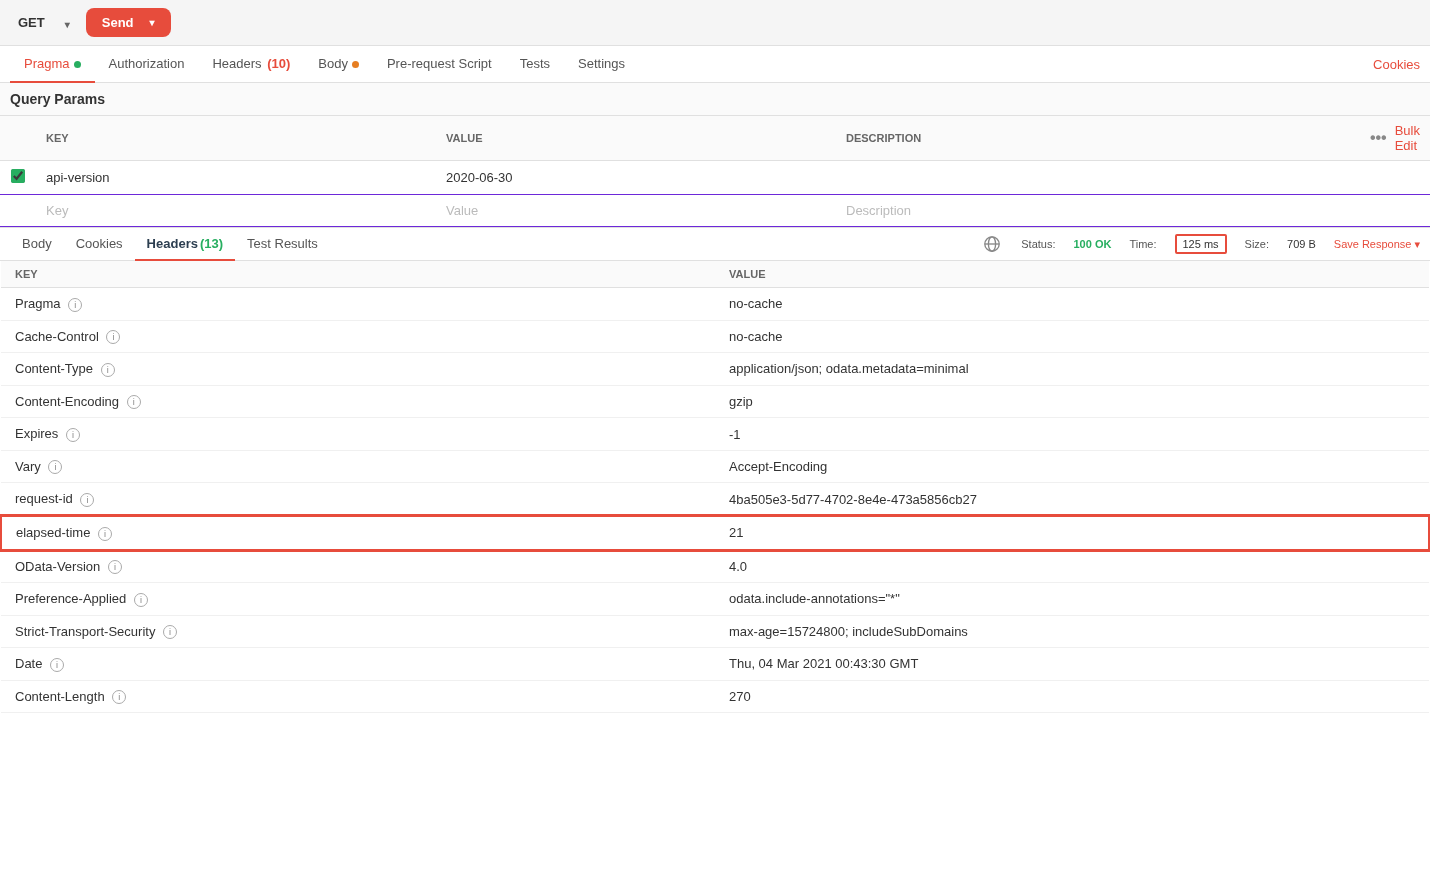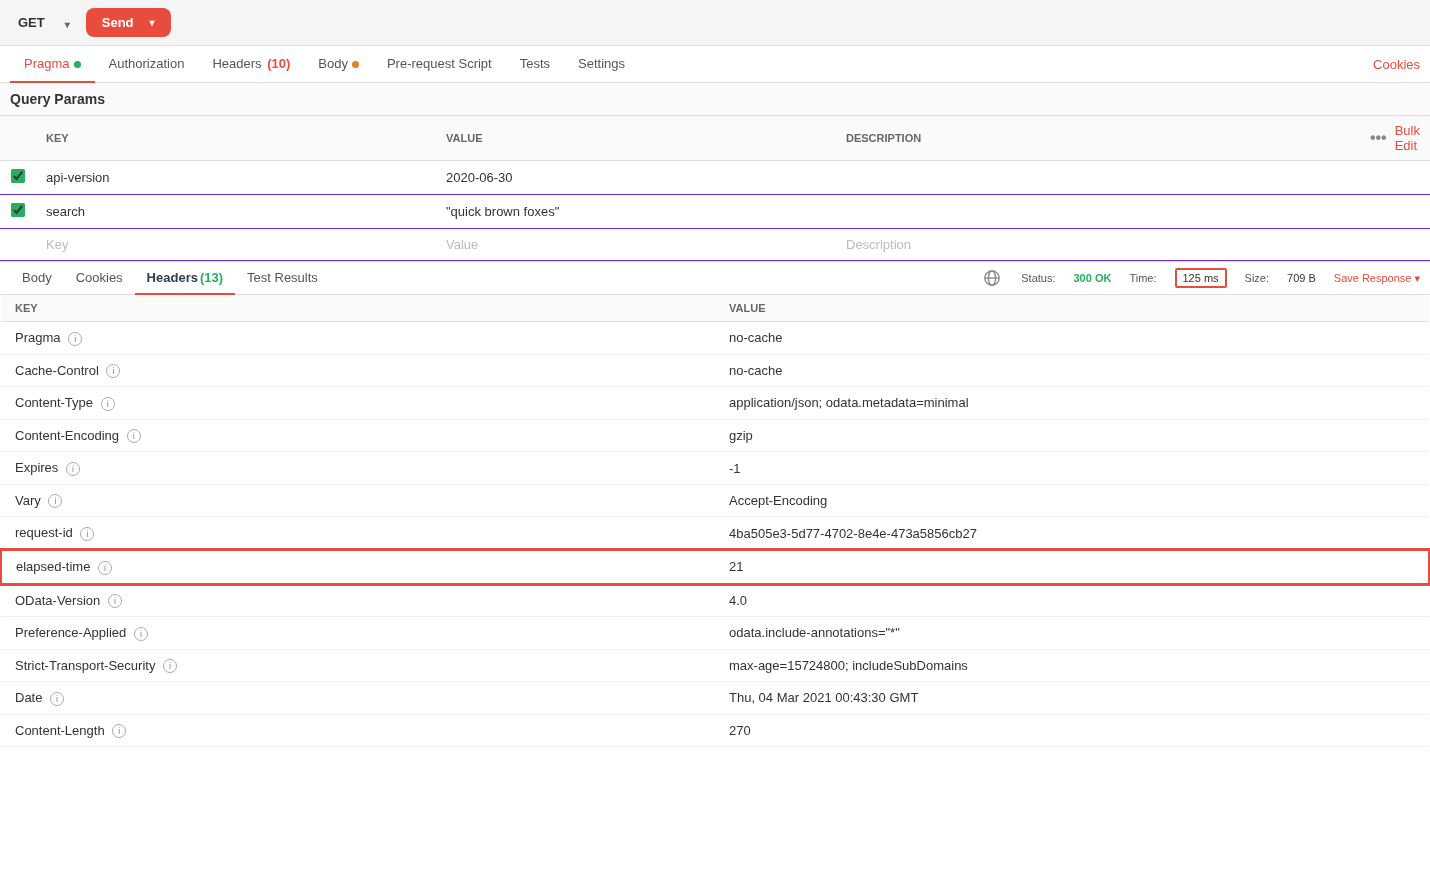--- a/index.html
+++ b/index.html
@@ -324,27 +324,20 @@
   </thead>
   <tbody>
     <tr>
       <td class="checkbox-col"><input type="checkbox" class="checkbox-styled" checked="" style=""></td>
       <td class="key-col">api-version</td>
       <td class="val-col">2020-06-30</td>
       <td class="desc-col"></td>
       <td class="options-col"></td>
     </tr>
     <tr>
-      <td class="checkbox-col"><input type="checkbox" class="checkbox-styled" checked="" style=""></td>
-      <td class="key-col">search</td>
-      <td class="val-col">"quick brown foxes"</td>
-      <td class="desc-col"></td>
-      <td class="options-col"></td>
-    </tr>
-    <tr>
       <td class="checkbox-col"></td>
       <td class="key-col placeholder-text">Key</td>
       <td class="val-col placeholder-text">Value</td>
       <td class="desc-col placeholder-text">Description</td>
       <td class="options-col"></td>
     </tr>
   </tbody>
 </table>
 
 <div class="resp-tabs">
@@ -361,21 +354,21 @@
     <span>Test Results</span>
   </div>
   <div class="resp-meta">
 
     <svg class="globe-icon" viewBox="0 0 20 20" fill="none" xmlns="http://www.w3.org/2000/svg">
       <circle cx="10" cy="10" r="8" stroke="#888" stroke-width="1.5"></circle>
       <ellipse cx="10" cy="10" rx="4" ry="8" stroke="#888" stroke-width="1.5"></ellipse>
       <line x1="2" y1="10" x2="18" y2="10" stroke="#888" stroke-width="1.5"></line>
     </svg>
     <span>Status:</span>
-    <span class="status-ok">300 OK</span>
+    <span class="status-ok">100 OK</span>
     <span class="time-label">Time:</span>
     <span class="time-box">
       <span>125 ms</span>
     </span>
     <span>Size:</span>
     <span class="size-val">709 B</span>
     <span class="save-resp">
       <span>Save Response</span>
       <span>▾</span>
     </span>

